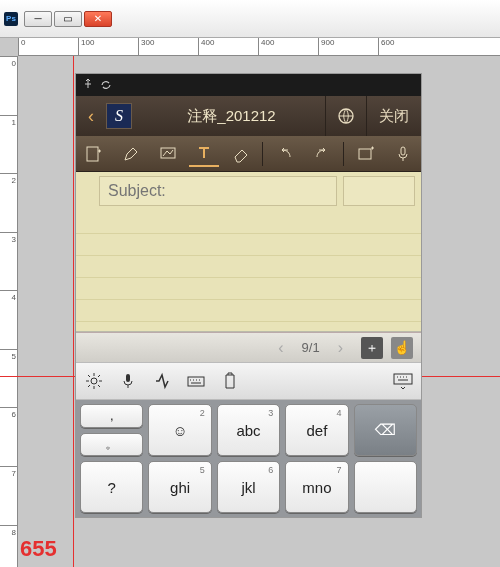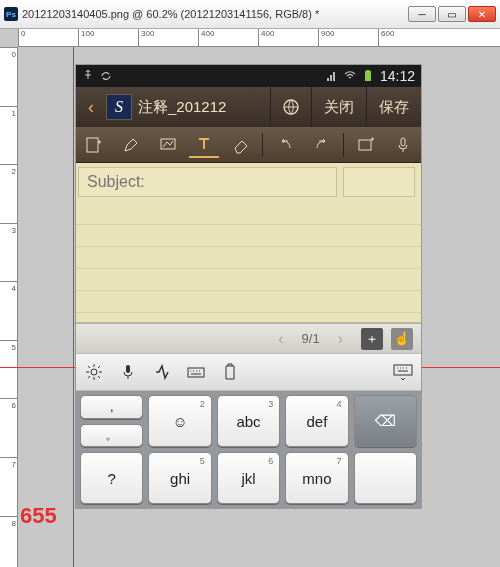--- a/index.html
+++ b/index.html
@@ -1,19 +1,19 @@
 <!DOCTYPE html>
 <html><head>
 <meta charset="utf-8">
 <style>
 * { box-sizing: border-box; margin: 0; padding: 0; font-family: Arial, sans-serif; }
 body { background: #dcdcdc; width: 500px; height: 567px; overflow: hidden; position: relative; }
 
 
-.ps-titlebar { height: 29px; background: linear-gradient(#fff,#e8e8e8); border-bottom: 1px solid #aaa; display: flex; align-items: center; padding: 0 4px; font-size: 11px; }
+.ps-titlebar { height: 38px; background: linear-gradient(#fff,#e8e8e8); border-bottom: 1px solid #aaa; display: flex; align-items: center; padding: 0 4px; font-size: 11px; }
 .ps-icon { width: 14px; height: 14px; background: #0a2340; color: #5fb0ff; font-size: 8px; font-weight: bold; display: inline-flex; align-items: center; justify-content: center; margin-right: 4px; border-radius: 2px; }
 .ps-title { flex: 1; color: #333; }
 .winbtn { width: 28px; height: 16px; margin-left: 2px; border: 1px solid #888; background: linear-gradient(#f8f8f8,#ddd); display: inline-flex; align-items: center; justify-content: center; font-size: 10px; border-radius: 2px; }
 .winbtn.close { background: linear-gradient(#ff7a5a,#d9432a); color: #fff; border-color: #a32; }
 
 
 .ps-body { position: relative; height: calc(567px - 22px); background: #c8c8c8; }
 .h-ruler { position: absolute; top: 0; left: 18px; right: 0; height: 18px; background: #fff; border-bottom: 1px solid #888; display: flex; font-size: 8px; color: #555; }
 .h-ruler span { width: 60px; border-left: 1px solid #888; padding-left: 2px; }
 .v-ruler { position: absolute; top: 18px; left: 0; width: 18px; bottom: 0; background: #fff; border-right: 1px solid #888; display: flex; flex-direction: column; font-size: 8px; color: #555; }
@@ -29,31 +29,31 @@
 .phone { position: absolute; left: 58px; top: 18px; width: 345px; background: #fff; box-shadow: 0 0 0 1px #999; }
 
 .statusbar { height: 22px; background: #1b1b1b; color: #ddd; display: flex; align-items: center; padding: 0 6px; font-size: 11px; }
 .statusbar .left, .statusbar .right { display: flex; gap: 6px; align-items: center; }
 .statusbar .spacer { flex: 1; }
 .sicon { width: 12px; height: 12px; display: inline-block; }
 
 .app-head { height: 40px; background: linear-gradient(#51443a,#3a2f27); display: flex; align-items: center; color: #f0e6c8; font-size: 15px; }
 .app-head .back { width: 30px; text-align: center; color: #e8b060; font-size: 18px; }
 .app-head .s-logo { width: 26px; height: 26px; background: #1a2a55; color: #fff; font-family: Georgia,serif; font-style: italic; font-size: 16px; display: flex; align-items: center; justify-content: center; margin-right: 6px; border: 1px solid #6a5a4a; }
-.app-head .title { flex: 1; white-space: nowrap; overflow: hidden; }
+.app-head .title { flex: 1; white-space: nowrap; overflow: hidden; text-align: center; }
 .app-head .hbtn { padding: 16px 12px; height: 40px; display: flex; align-items: center; border-left: 1px solid #2a221c; color: #e8dcc0; }
 .app-head .globe { padding: 0 10px; }
 
 .toolbar { height: 36px; background: linear-gradient(#6a5a48,#4e3f30); display: flex; align-items: center; justify-content: space-around; border-bottom: 1px solid #2a221c; }
 .toolbar .tbtn { width: 30px; height: 26px; display: flex; align-items: center; justify-content: center; color: #f0e6c8; }
 .toolbar .tbtn.active { border-bottom: 2px solid #e8b060; }
 .toolbar .sep { width: 1px; height: 24px; background: #2a221c; }
 
 .note-area { background: #e8e3b8; height: 160px; position: relative; border-bottom: 1px solid #bba; }
-.note-header { display: flex; padding: 4px 6px 0 2px; gap: 6px; }
+.note-header { display: flex; padding: 4px 6px 0 10px; gap: 6px; margin-left: 13px; }
 .subject { flex: 1; border: 1px solid #c8c098; background: #ece7c0; height: 30px; color: #908860; font-size: 16px; padding: 4px 8px; }
 .pageno-box { width: 72px; border: 1px solid #c8c098; background: #ece7c0; height: 30px; }
 .lines { margin-top: 6px; }
 .lines .nl { height: 22px; border-bottom: 1px solid #d8d2a0; }
 
 .pagebar { height: 30px; background: linear-gradient(#e8e6e0,#d0cec8); display: flex; align-items: center; justify-content: center; gap: 10px; font-size: 13px; color: #666; border-top: 1px solid #baa; }
 .pagebar .nav { color: #aaa; font-size: 16px; padding: 0 8px; }
 .pagebar .right { margin-left: auto; display: flex; gap: 8px; padding-right: 8px; }
 .pagebar .picon { width: 22px; height: 22px; background: #555; display: inline-flex; align-items: center; justify-content: center; color: #fff; border-radius: 2px; font-size: 13px; }
 
@@ -69,21 +69,20 @@
 .halfcol { display: grid; grid-template-rows: 1fr 1fr; gap: 5px; }
 .halfcol .key { height: 23.5px; font-size: 13px; }
 
 svg { display: block; }
 </style>
 </head>
 <body>
 
 <div class="ps-titlebar">
   <span class="ps-icon">Ps</span>
-  <span class="ps-title">20121203140405.png @ 60.2% (20121203141156, RGB/8) *</span>
   <span class="winbtn">─</span>
   <span class="winbtn">▭</span>
   <span class="winbtn close">✕</span>
 </div>
 
 <div class="ps-body">
   <div class="h-ruler">
     <span>0</span>
       <span>100</span>
       <span>300</span>
@@ -100,71 +99,51 @@
       <span>4</span>
       <span>5</span>
       <span>6</span>
       <span>7</span>
       <span>8</span>
   </div>
 
   <div class="canvas">
     <div class="guide-h" style="top:320px"></div>
     <div class="guide-v" style="left:55px"></div>
-    <div class="guide-label" style="left:2px; top:456px">655</div>
+    <div class="guide-label" style="left:2px; top:480px">655</div>
 
     <div class="phone">
 
       <div class="statusbar">
         <div class="left">
           <span class="sicon">
               <svg viewBox="0 0 12 12">
                 <path d="M6 0v9M6 0l-2 2M6 0l2 2M3 5h6" stroke="#ccc" stroke-width="1" fill="none"></path>
               </svg>
             </span>
           <span class="sicon">
               <svg viewBox="0 0 12 12">
                 <path d="M2 6a4 4 0 0 1 7-2M10 6a4 4 0 0 1-7 2" stroke="#ccc" stroke-width="1.2" fill="none"></path>
               </svg>
             </span>
         </div>
         <div class="spacer"></div>
-        <div class="right">
-          <span class="sicon">
-              <svg viewBox="0 0 12 12">
-                <path d="M1 11h2V8H1zM4 11h2V5H4zM7 11h2V2H7z" fill="#bbb"></path>
-              </svg>
-            </span>
-          <span class="sicon">
-              <svg viewBox="0 0 12 12">
-                <path d="M1 4c3-3 7-3 10 0M3 6c2-2 4-2 6 0M5 8c1-1 1-1 2 0" stroke="#bbb" stroke-width="1.2" fill="none"></path>
-              </svg>
-            </span>
-          <span class="sicon">
-              <svg viewBox="0 0 12 12">
-                <rect x="3" y="1" width="6" height="10" fill="#8c4"></rect>
-                <rect x="4.5" y="0" width="3" height="1" fill="#8c4"></rect>
-              </svg>
-            </span>
-          <span style="font-size:14px;color:#e8e8e8">14:12</span>
-        </div>
       </div>
 
       <div class="app-head">
         <div class="back">‹</div>
         <div class="s-logo">S</div>
         <div class="title">注释_201212</div>
         <div class="hbtn globe">
           <svg width="20" height="20" viewBox="0 0 20 20">
               <circle cx="10" cy="10" r="7" stroke="#e8dcc0" stroke-width="1.3" fill="none"></circle>
               <path d="M3 10h14M10 3c3 4 3 10 0 14M10 3c-3 4-3 10 0 14" stroke="#e8dcc0" stroke-width="1" fill="none"></path>
             </svg>
         </div>
         <div class="hbtn">关闭</div>
-        <div class="hbtn">保存</div>
       </div>
 
       <div class="toolbar">
         <div class="tbtn">
             <svg width="18" height="18" viewBox="0 0 18 18">
               <rect x="2" y="2" width="11" height="14" stroke="#e8dcc0" fill="none"></rect>
               <path d="M13 6h3M14.5 4.5v3" stroke="#e8dcc0"></path>
             </svg>
           </div>
         <div class="tbtn">

